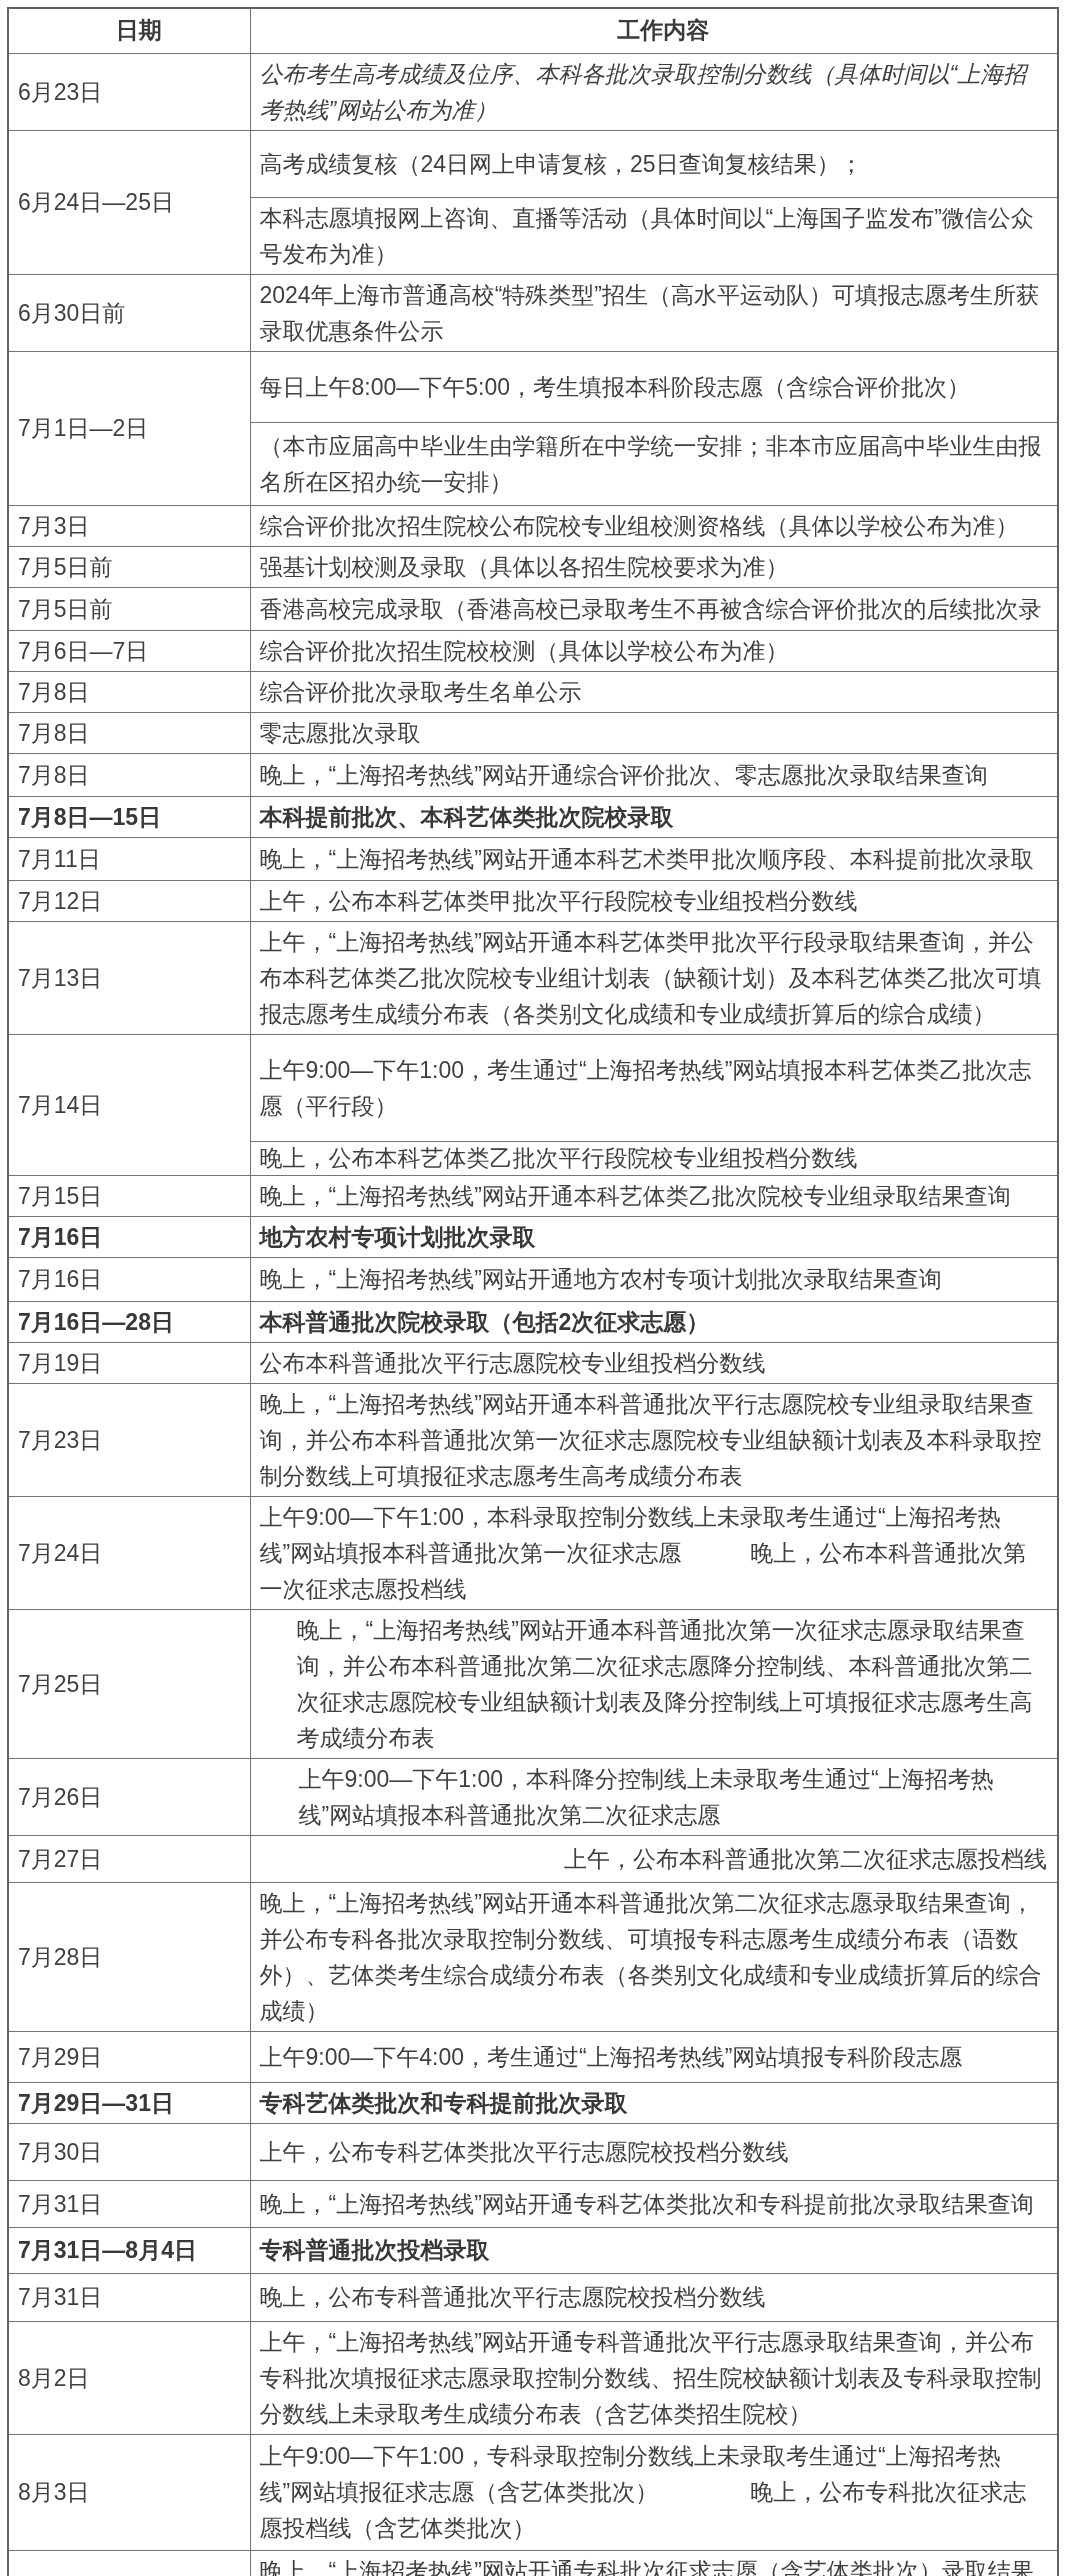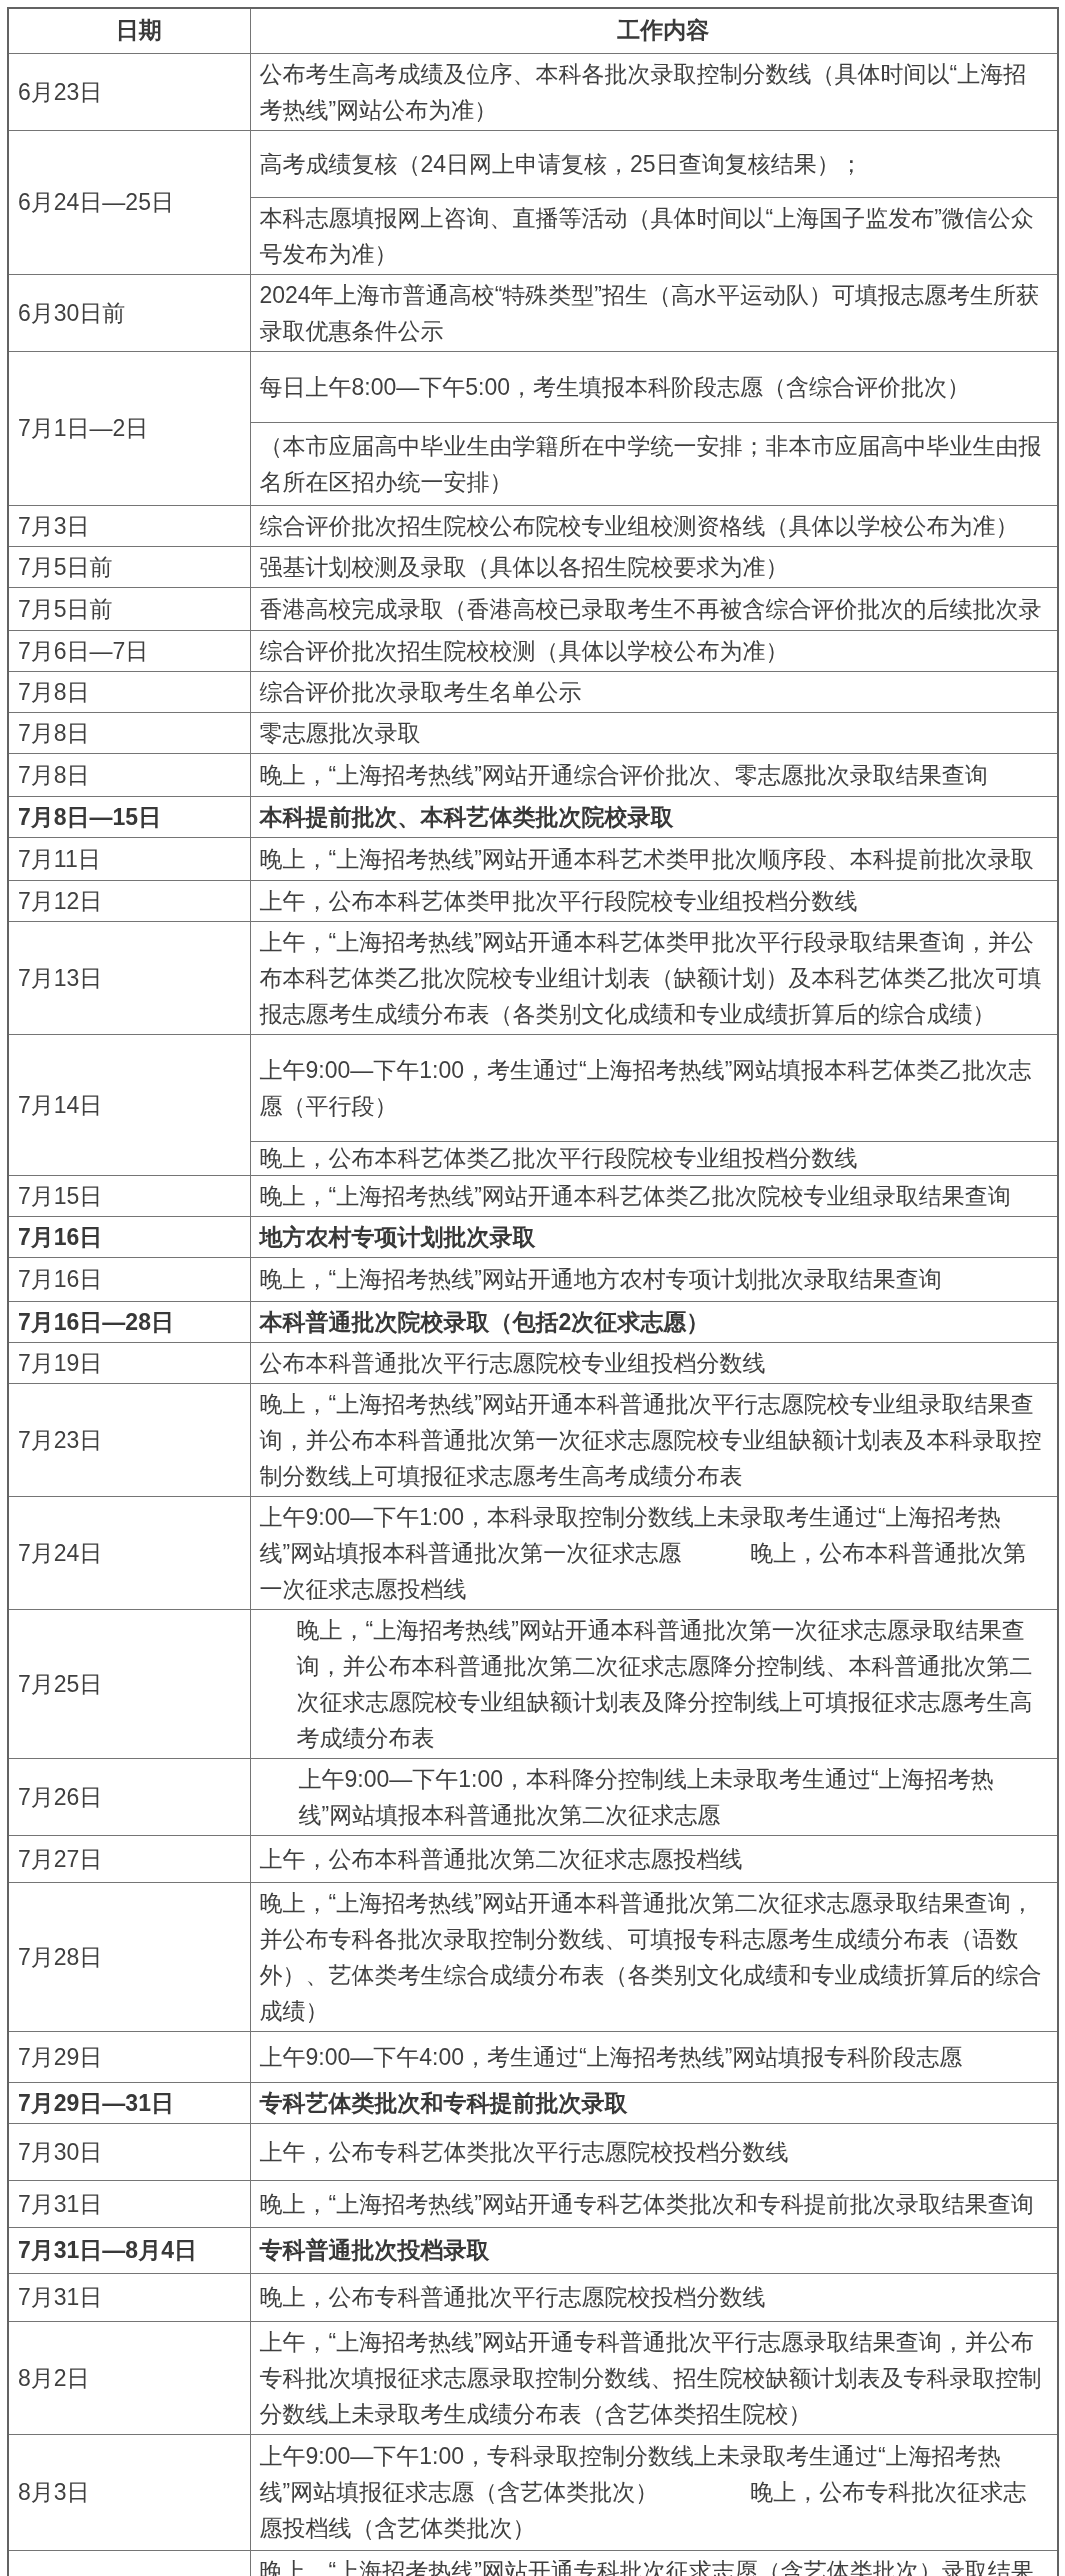--- a/index.html
+++ b/index.html
@@ -26,21 +26,21 @@
       </colgroup>
     <thead>
       <tr>
         <th>日期</th>
         <th>工作内容</th>
       </tr>
     </thead>
     <tbody>
         <tr>
           <td class="date" rowspan="1">6月23日</td>
-          <td class="content" style="height: 71px;">
+          <td class="content" style="height: 71px; font-style: italic;">
             <div>公布考生高考成绩及位序、本科各批次录取控制分数线（具体时间以“上海招考热线”网站公布为准）</div>
           </td>
         </tr>
         <tr>
           <td class="date" rowspan="2">6月24日—25日</td>
           <td class="content" style="height: 67px;">
             <div>高考成绩复核（24日网上申请复核，25日查询复核结果）；</div>
           </td>
         </tr>
         <tr>
@@ -191,21 +191,21 @@
           </td>
         </tr>
         <tr>
           <td class="date" rowspan="1">7月26日</td>
           <td class="content" style="height: 63px; padding-left: 48px;">
             <div>上午9:00—下午1:00，本科降分控制线上未录取考生通过“上海招考热线”网站填报本科普通批次第二次征求志愿</div>
           </td>
         </tr>
         <tr>
           <td class="date" rowspan="1">7月27日</td>
-          <td class="content" style="height: 47px;">
+          <td class="content" style="height: 47px; text-align: right;">
             <div>上午，公布本科普通批次第二次征求志愿投档线</div>
           </td>
         </tr>
         <tr>
           <td class="date" rowspan="1">7月28日</td>
           <td class="content" style="height: 103px;">
             <div>晚上，“上海招考热线”网站开通本科普通批次第二次征求志愿录取结果查询，并公布专科各批次录取控制分数线、可填报专科志愿考生成绩分布表（语数外）、艺体类考生综合成绩分布表（各类别文化成绩和专业成绩折算后的综合成绩）</div>
           </td>
         </tr>
         <tr>

